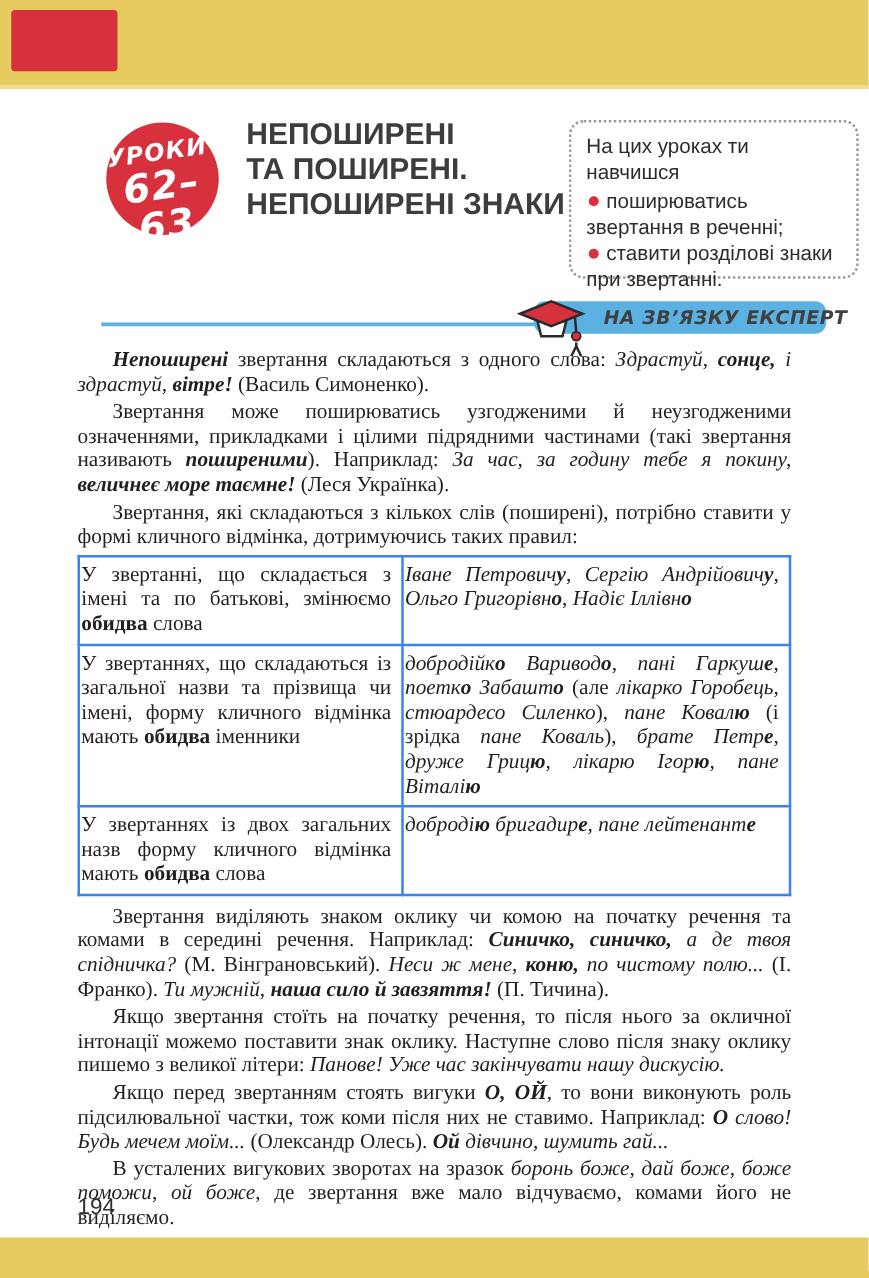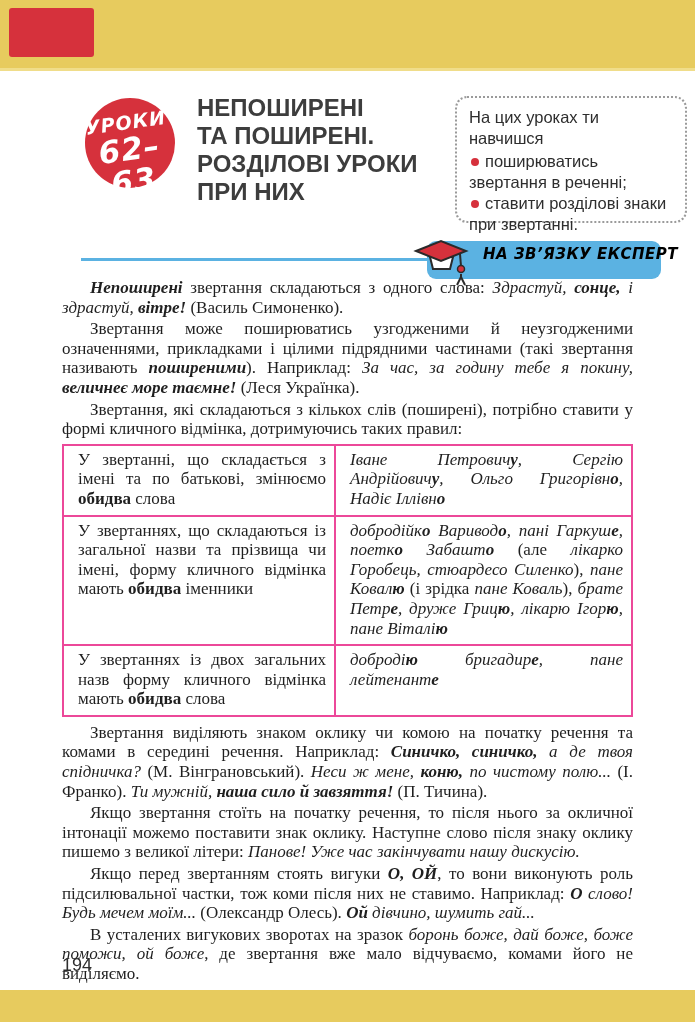--- a/index.html
+++ b/index.html
@@ -29,40 +29,40 @@
     position:absolute;left:455px;top:96px;width:232px;height:127px;box-sizing:border-box;
     border:2px dotted #9a9a9a;border-radius:12px;padding:9px 10px 8px 12px;
     font-family:"Liberation Sans",sans-serif;font-size:16.5px;line-height:21px;color:#2e2e2e;
   }
   .info-title{margin-bottom:2px;}
   .info-item{}
   .dot{display:inline-block;width:8px;height:8px;border-radius:50%;background:#d6313c;margin:0 6px 1px 2px;}
 
   .blue-rule{position:absolute;left:81px;top:258px;width:352px;height:3px;background:#5bb2e2;}
   .expert-banner{
-    position:absolute;left:427px;top:241px;width:234px;height:38px;box-sizing:border-box;
-    background:#5bb2e2;border-radius:9px;color:#000000;
+    position:absolute;left:427px;top:241px;width:234px;height:26px;box-sizing:border-box;
+    background:#5bb2e2;border-radius:9px;color:#404040;
     font-family:"DejaVu Sans",sans-serif;font-style:italic;font-weight:bold;font-size:15px;
     line-height:27px;padding-left:56px;letter-spacing:0.5px;white-space:nowrap;
   }
   .cap-icon{position:absolute;left:413px;top:233px;width:58px;height:58px;}
 
   .content{
     position:absolute;left:62px;top:278px;width:571px;
     font-size:17px;line-height:19.6px;text-align:justify;
   }
   .content p{margin:0 0 2px 0;text-indent:28px;}
   .st-r{font-style:normal;font-weight:normal;}
   .st-b{font-weight:bold;}
   .st-i{font-style:italic;margin-top:46px;}
   .st-bi{font-weight:bold;font-style:italic;}
 
   table.rules{border-collapse:collapse;width:100%;margin:5px 0 6px 0;}
   table.rules td{
-    border:2px solid #ec4899;padding:4px 8px 6px 14px;vertical-align:top;text-align:justify;
+    border:2px solid #3b82f6;padding:4px 8px 6px 1px;vertical-align:top;text-align:justify;
   }
   td.c-left{width:248px;}
   td.c-right{}
 
   .page-number{
     position:absolute;left:62px;top:937px;
     font-family:"Liberation Sans",sans-serif;font-size:18px;color:#2e2e2e;margin-top:18px;
   }
 </style>
 </head>
@@ -75,22 +75,21 @@
 <div class="badge">
   <div class="badge-inner">
     <div class="badge-line1">УРОКИ</div>
     <div class="badge-line2">62–63</div>
   </div>
 </div>
 
 <div class="page-title">
   <div>НЕПОШИРЕНІ</div>
   <div>ТА ПОШИРЕНІ.</div>
-  <div>РОЗДІЛОВІ УРОКИ</div>
-  <div>ПРИ НИХ</div>
+  <div>НЕПОШИРЕНІ ЗНАКИ</div>
 </div>
 
 <div class="info-box">
   <div class="info-title">На цих уроках ти навчишся</div>
   <div class="info-item"><span class="dot"></span><span>поширюватись звертання в реченні;</span></div>
   <div class="info-item"><span class="dot"></span><span>ставити розділові знаки при звертанні.</span></div>
 </div>
 
 <div class="blue-rule"></div>
 <div class="expert-banner">НА ЗВ’ЯЗКУ ЕКСПЕРТ</div>

